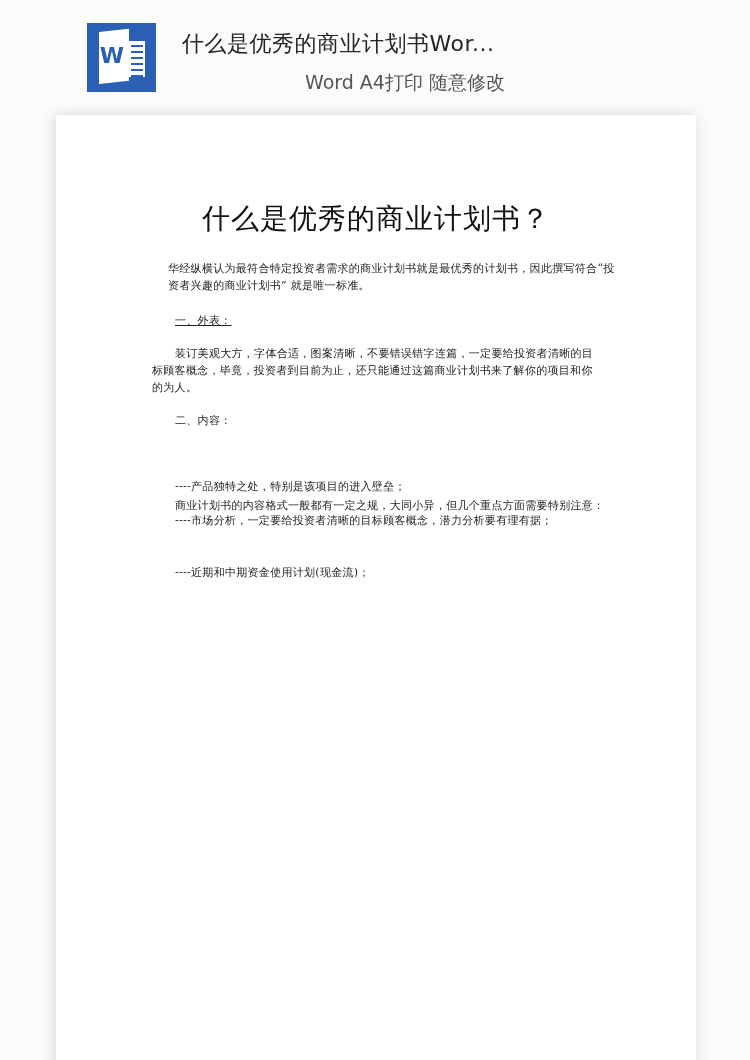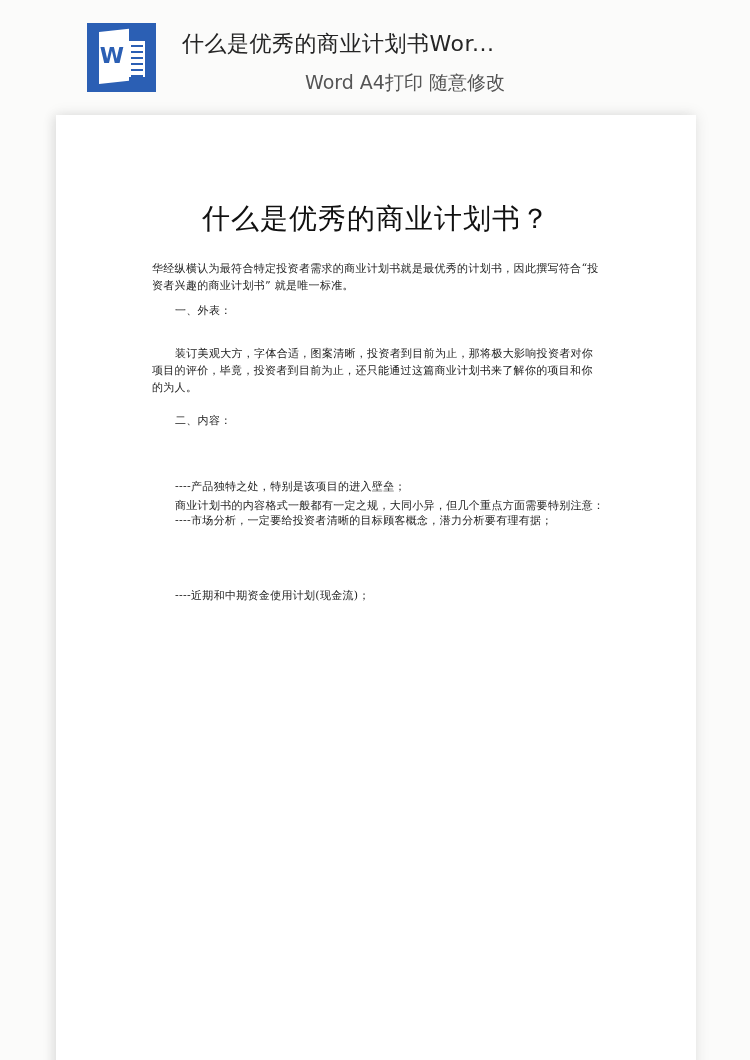--- a/index.html
+++ b/index.html
@@ -146,26 +146,26 @@
   </div>
   <div class="header-title">什么是优秀的商业计划书Wor...</div>
   <div class="header-sub">Word A4打印 随意修改</div>
 </div>
 
 <div class="page-shadow"></div>
 
 <div class="page">
   <div class="doc-title">什么是优秀的商业计划书？</div>
 
-  <div class="body-text" style="top:145px;">华经纵横认为最符合特定投资者需求的商业计划书就是最优秀的计划书，因此撰写符合“投资者兴趣的商业计划书” 就是唯一标准。</div>
+  <div class="body-text" style="top:145px;margin-left:16px;">华经纵横认为最符合特定投资者需求的商业计划书就是最优秀的计划书，因此撰写符合“投资者兴趣的商业计划书” 就是唯一标准。</div>
 
-  <div class="body-text line-indent" style="top:187px;">一、外表：</div>
+  <div class="body-text line-indent" style="top:197px;text-decoration:underline;">一、外表：</div>
 
-  <div class="body-text indent" style="top:230px;">装订美观大方，字体合适，图案清晰，投资者到目前为止，那将极大影响投资者对你项目的评价，毕竟，投资者到目前为止，还只能通过这篇商业计划书来了解你的项目和你的为人。</div>
+  <div class="body-text indent" style="top:230px;">装订美观大方，字体合适，图案清晰，不要错误错字连篇，一定要给投资者清晰的目标顾客概念，毕竟，投资者到目前为止，还只能通过这篇商业计划书来了解你的项目和你的为人。</div>
 
   <div class="body-text line-indent" style="top:297px;">二、内容：</div>
 
   <div class="body-text line-indent" style="top:344px;margin-top:38px;">商业计划书的内容格式一般都有一定之规，大同小异，但几个重点方面需要特别注意：</div>
 
   <div class="body-text line-indent" style="top:363px;">----产品独特之处，特别是该项目的进入壁垒；</div>
   <div class="body-text line-indent" style="top:397px;">----市场分析，一定要给投资者清晰的目标顾客概念，潜力分析要有理有据；</div>
-  <div class="body-text line-indent" style="top:472px;">----近期和中期资金使用计划(现金流)；</div>
+  <div class="body-text line-indent" style="top:449px;">----近期和中期资金使用计划(现金流)；</div>
 </div>
 
 </body></html>

